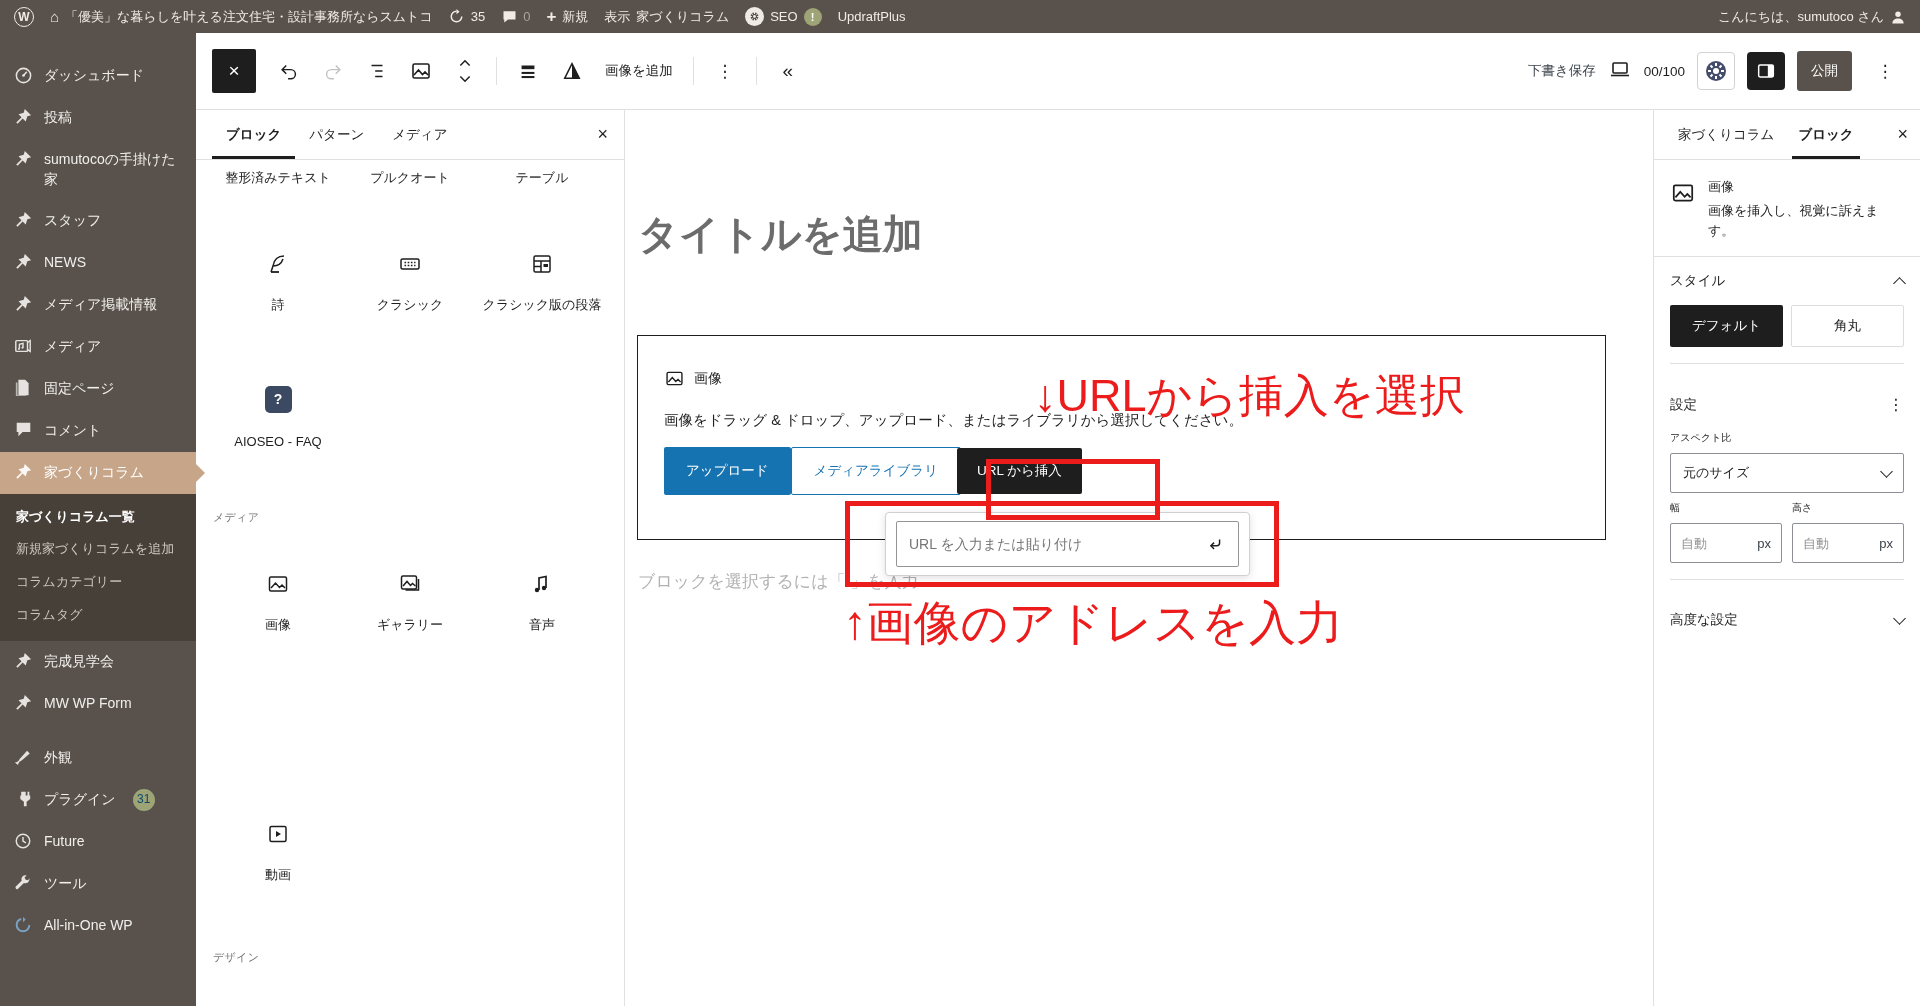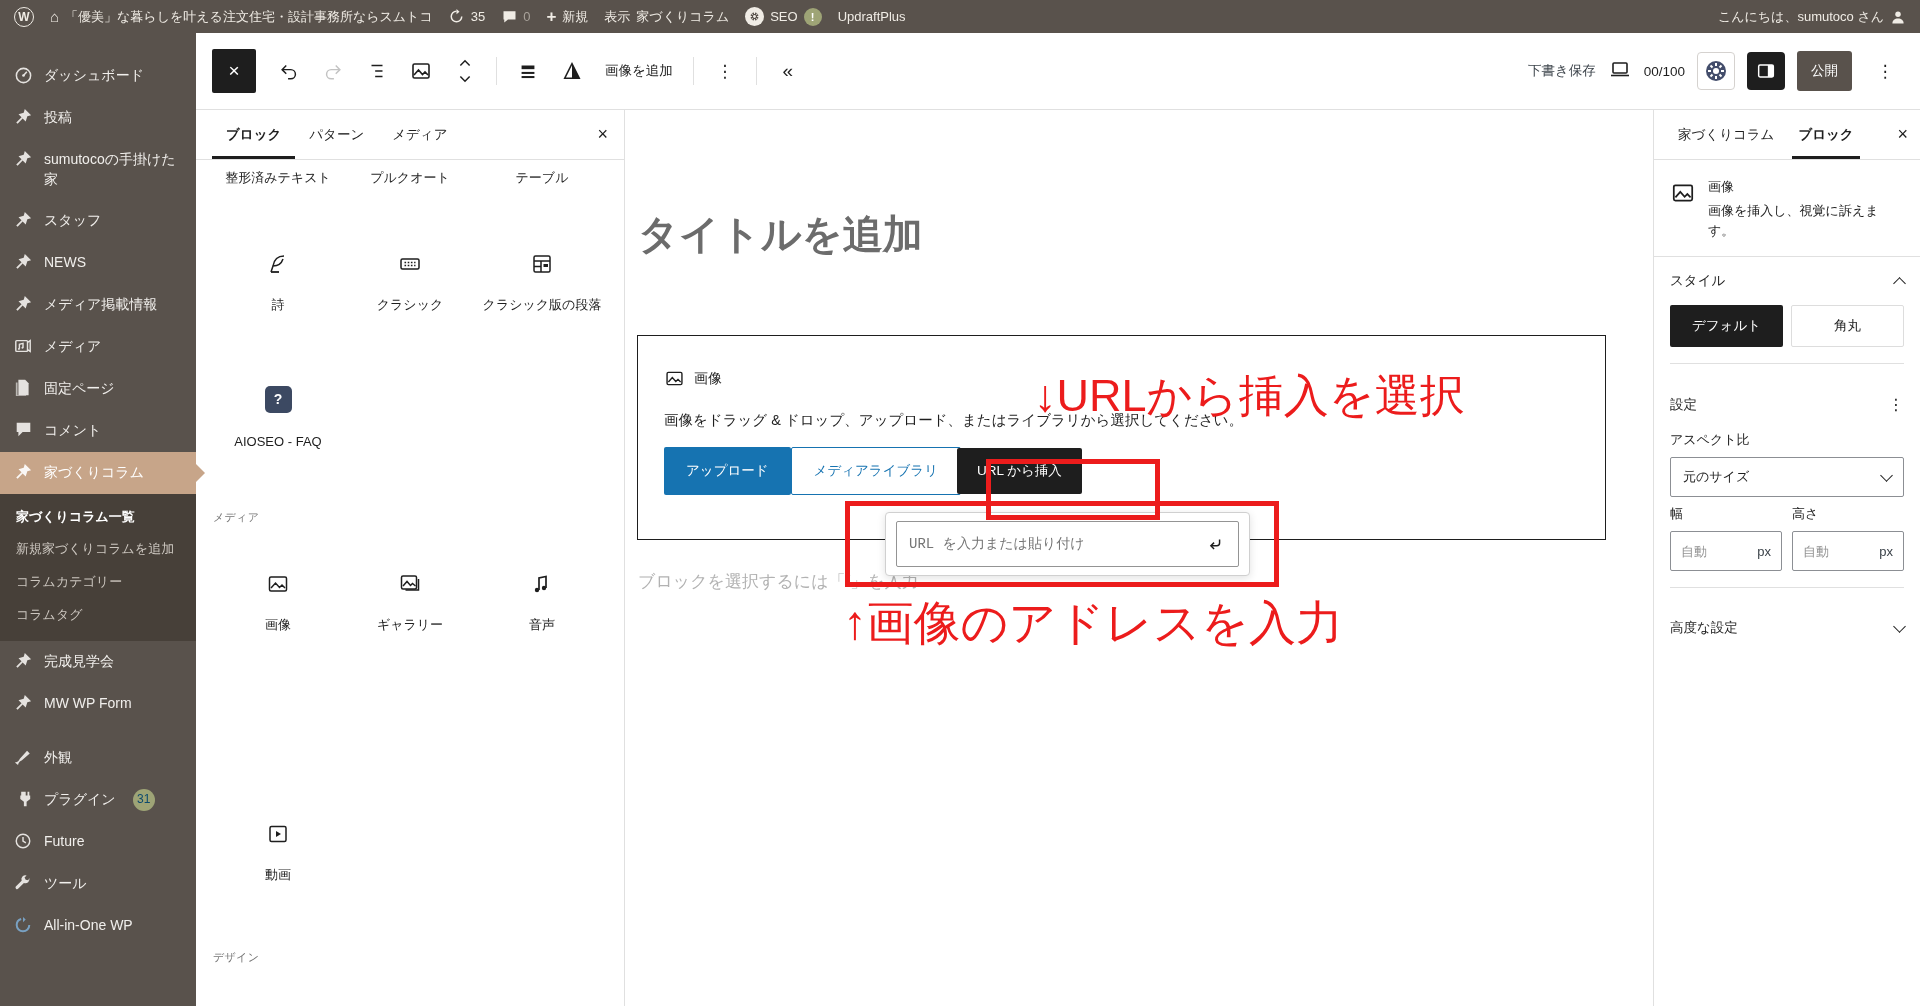--- a/index.html
+++ b/index.html
@@ -82,21 +82,21 @@
   .ib-btns{margin-top:17px;display:flex;align-items:center;}
   .btn-upload{height:48px;padding:0 22px;background:#1673b1;color:#fff;border:none;border-radius:2px;font-size:13.5px;cursor:pointer;font-family:inherit}
   .btn-library{height:48px;padding:0 22px;background:#fff;color:#1673b1;border:1px solid #1673b1;border-radius:2px;font-size:13.5px;cursor:pointer;font-family:inherit}
   .btn-url{height:46px;padding:0 20px;background:#1e1e1e;color:#fff;border:none;border-radius:2px;font-size:13.5px;cursor:pointer;font-family:inherit;margin-left:-4px}
   .para-ph{position:absolute;left:13px;top:460px;font-size:17px;color:#b2b2b2;cursor:text}
 
   
   .urlpop{position:absolute;left:885px;top:512px;width:365px;height:64px;background:#fff;border:1px solid #d0d0d0;border-radius:4px;
           box-shadow:0 2px 8px rgba(0,0,0,.12);z-index:25;display:flex;align-items:center;padding:8px 10px}
   .urlfield{flex:1;height:46px;border:1px solid #949494;border-radius:2px;display:flex;align-items:center;padding:0 4px 0 12px}
-  .urlfield input{flex:1;border:none;outline:none;font-size:14px;font-family:Liberation Mono, monospace;color:#1e1e1e;background:transparent}
+  .urlfield input{flex:1;border:none;outline:none;font-size:14px;font-family:Liberation Sans, sans-serif;color:#1e1e1e;background:transparent}
   .urlfield input::placeholder{color:#757575}
   .url-submit{width:38px;height:38px;display:flex;align-items:center;justify-content:center;cursor:pointer;border-radius:2px}
 
   
   .redbox{position:absolute;border:5px solid #ec1c1c;z-index:40;pointer-events:none}
   .redbox.b1{left:986px;top:459px;width:174px;height:61px}
   .redbox.b2{left:845px;top:501px;width:434px;height:86px}
   .redtxt{position:absolute;color:#ec1c1c;z-index:45;white-space:nowrap;pointer-events:none;font-weight:400}
   .redtxt.t1{left:1034px;top:366px;font-size:45px}
   .redtxt.t2{left:843px;top:592px;font-size:47px}
@@ -114,21 +114,21 @@
   .p-sec{display:flex;align-items:center;justify-content:space-between;padding:15px 16px;cursor:pointer}
   .p-body{padding:0 16px 16px}
   .chev{width:9px;height:9px;border-right:1.8px solid #1e1e1e;border-bottom:1.8px solid #1e1e1e;display:inline-block}
   .chev.up{transform:rotate(-135deg);margin-top:4px}
   .chev.down{transform:rotate(45deg);margin-bottom:3px}
   .style-btns{display:grid;grid-template-columns:1fr 1fr;gap:8px}
   .sbtn{height:42px;display:flex;align-items:center;justify-content:center;border-radius:2px;font-size:13.5px;cursor:pointer}
   .sbtn.dark{background:#1e1e1e;color:#fff}
   .sbtn.light{background:#fff;border:1px solid #ddd}
   .p-div{border-top:1px solid #e0e0e0;margin-top:16px}
-  .f-label{font-size:13px;margin:8px 0 8px;color:#1e1e1e}
+  .f-label{font-size:10px;margin:8px 0 8px;color:#1e1e1e}
   .selbox{height:40px;border:1px solid #8c8f94;border-radius:2px;display:flex;align-items:center;justify-content:space-between;
           padding:0 12px;font-size:13px;cursor:pointer}
   .wh-grid{display:grid;grid-template-columns:1fr 1fr;gap:10px}
   .unitbox{height:40px;border:1px solid #8c8f94;border-radius:2px;display:flex;align-items:center;padding:0 10px;gap:4px}
   .unitbox input{width:100%;border:none;outline:none;font-size:13px;font-family:inherit}
   .unitbox input::placeholder{color:#949494}
   .unitbox .unit{font-size:13px;color:#3c434a}
   .pkebab{font-size:16px;cursor:pointer}
 </style>
 </head>

